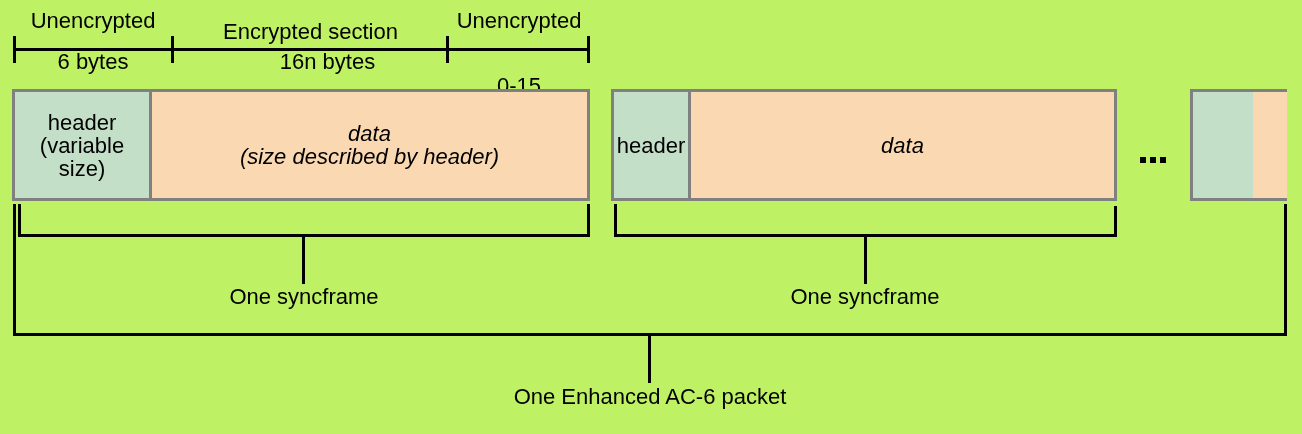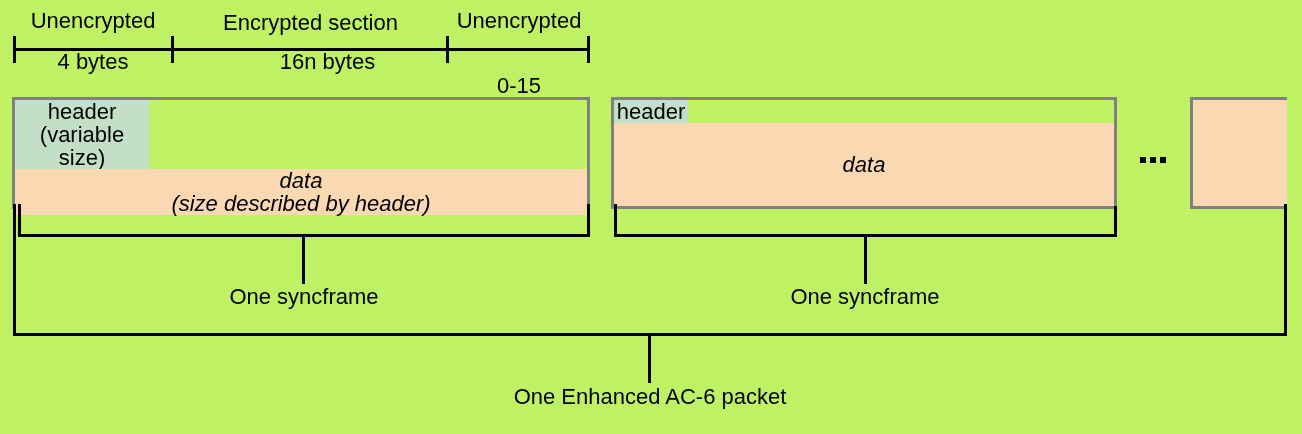--- a/index.html
+++ b/index.html
@@ -6,51 +6,51 @@
   #stage{
     position:relative;width:1302px;height:434px;background:#bef264;overflow:hidden;
     font-family:"Liberation Sans", sans-serif;color:var(--text-color,#000);
   }
   .abs{position:absolute;}
   
   .ruler-line{background:var(--line-color,#000);height:3px;}
   .ruler-tick{background:var(--line-color,#000);width:3px;}
   .ruler-label{font-size:22px;line-height:24px;text-align:center;white-space:nowrap;}
   
-  .pbox{box-sizing:border-box;border:3px solid var(--box-border,#808080);display:flex;flex-direction:column;margin-top:8px;}
+  .pbox{box-sizing:border-box;border:3px solid var(--box-border,#808080);display:flex;flex-direction:row;}
   .pbox.cut{border-right:none;}
   .cell{display:flex;align-items:center;justify-content:center;text-align:center;
         font-size:22px;line-height:23px;white-space:pre-line;}
   .cell.header{background:var(--header-fill,#c4dfc8);}
   .cell.data{background:var(--data-fill,#fad9b2);flex:1;font-style:italic;}
   .cell-divider{width:3px;background:var(--box-border,#808080);}
   
   .bk{background:var(--line-color,#000);}
   .bk-label{font-size:22px;line-height:24px;text-align:center;white-space:nowrap;}
   
   .dots{display:flex;gap:4px;}
   .dot{width:6px;height:6px;background:var(--line-color,#000);display:block;}
 </style>
 </head>
 <body>
 
 <div id="stage">
 
   <div>
     <div class="abs ruler-label" style="left:13px;top:9px;width:160px;">Unencrypted</div>
-    <div class="abs ruler-label" style="left:173px;top:11px;width:275px;">Encrypted section</div>
+    <div class="abs ruler-label" style="left:173px;top:20px;width:275px;">Encrypted section</div>
     <div class="abs ruler-label" style="left:448px;top:9px;width:142px;">Unencrypted</div>
 
     <div class="abs ruler-line" style="left:13px;top:48px;width:577px;"></div>
     <div class="abs ruler-tick" style="left:13px;top:36px;height:27px;"></div>
     <div class="abs ruler-tick" style="left:171px;top:36px;height:27px;"></div>
     <div class="abs ruler-tick" style="left:446px;top:36px;height:27px;"></div>
     <div class="abs ruler-tick" style="left:587px;top:36px;height:27px;"></div>
 
-    <div class="abs ruler-label" style="left:13px;top:50px;width:160px;">4 bytes</div>
+    <div class="abs ruler-label" style="left:13px;top:50px;width:160px;">6 bytes</div>
     <div class="abs ruler-label" style="left:190px;top:50px;width:275px;">16n bytes</div>
     <div class="abs ruler-label" style="left:448px;top:50px;width:142px;margin-top:24px;">0-15</div>
   </div>
 
   <div class="abs pbox" style="left:12px;top:89px;width:578px;height:112px;">
     <div class="cell header" style="width:134px;">header
 (variable
 size)</div>
     <div class="cell-divider"></div>
     <div class="cell data">data

